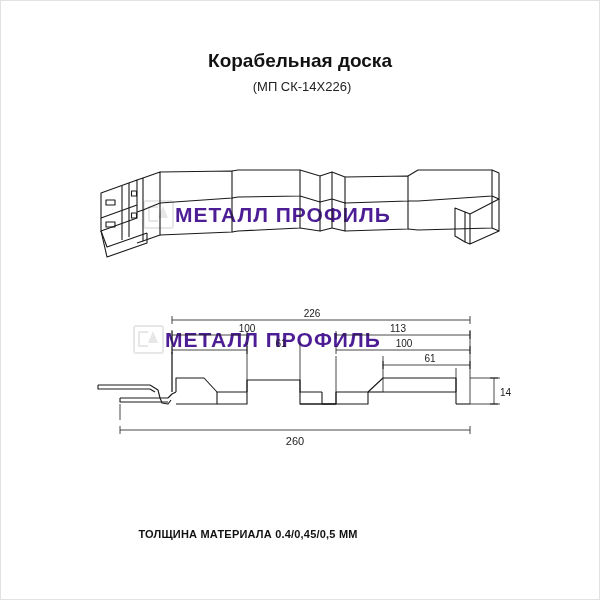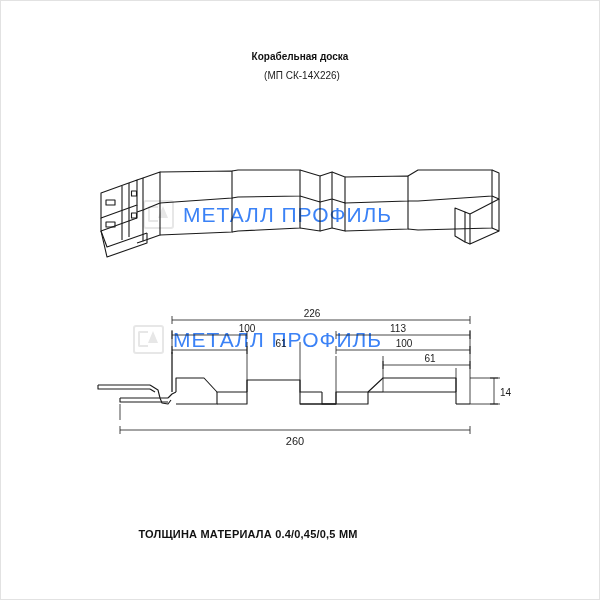--- a/index.html
+++ b/index.html
@@ -39,40 +39,40 @@
   }
   .title {
     font-size: 27px;
     font-weight: bold;
     letter-spacing: 0.5px;
     color: #111;
     margin: 0;
     line-height: 1.1;
   }
   .subtitle {
-    font-size: 10px;
+    font-size: 19px;
     font-weight: bold;
     color: #111;
     margin: 9px 0 0 0;
     line-height: 1.1;
   }
   .code {
-    font-size: 10px;
+    font-size: 13px;
     color: #222;
     margin: 8px 0 0 4px;
     line-height: 1.1;
   }
   
   .watermark {
     position: absolute;
     display: flex;
     align-items: center;
-    gap: 9px;
-    color: #3b82f6;
-    font-weight: normal;
+    gap: 1px;
+    color: #4c1d95;
+    font-weight: bold;
     letter-spacing: 1px;
     user-select: none;
     pointer-events: none;
     white-space: nowrap;
   }
   .wm1 { left: 143px; top: 200px; font-size: 21px; }
   .wm2 { left: 133px; top: 325px; font-size: 21px; }
   .wm-logo {
     width: 27px; height: 25px;
     border: 2.5px solid #e7e7e7;

